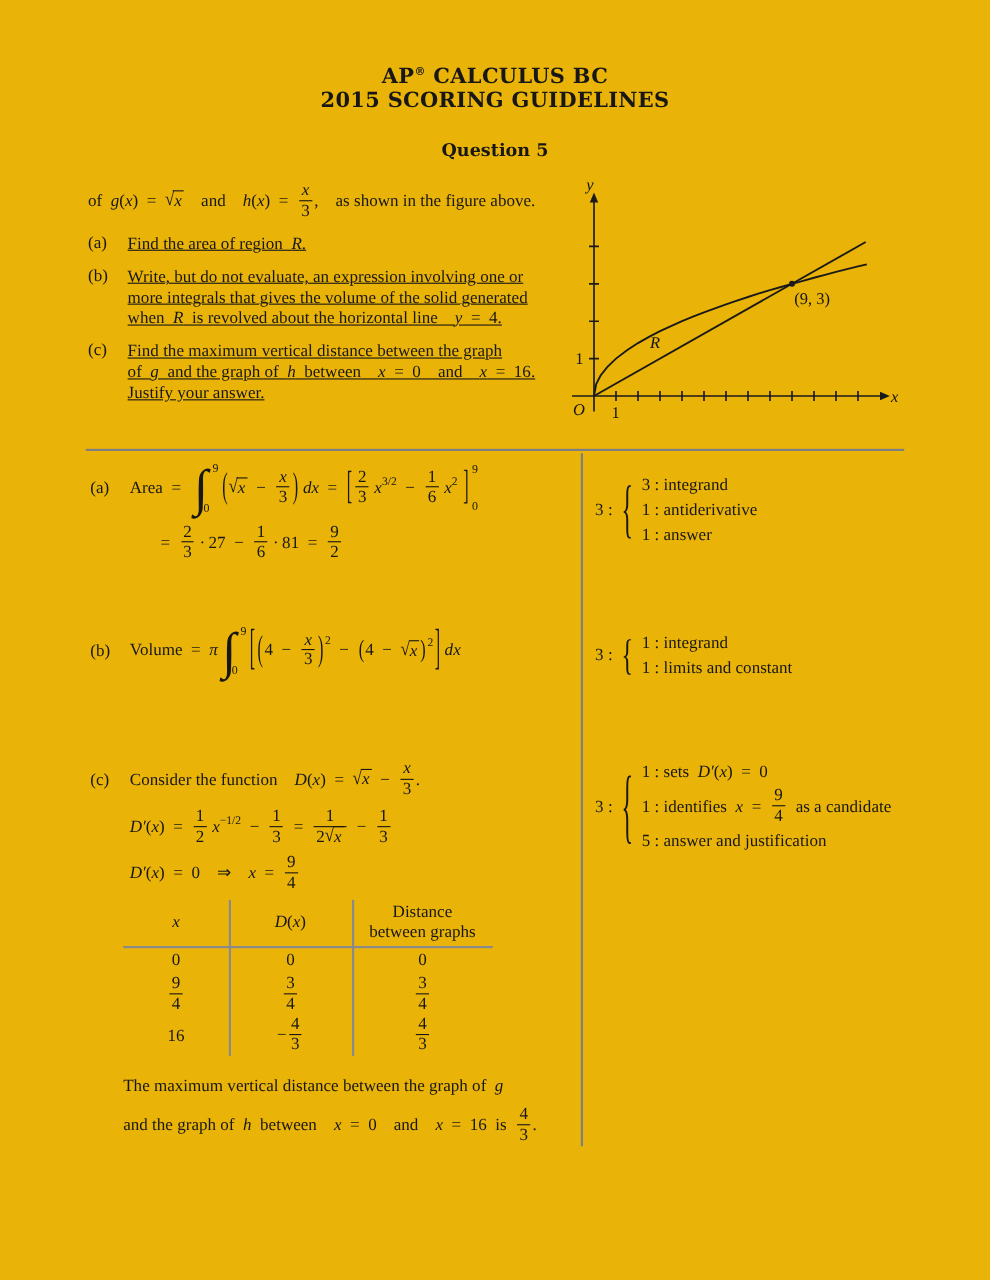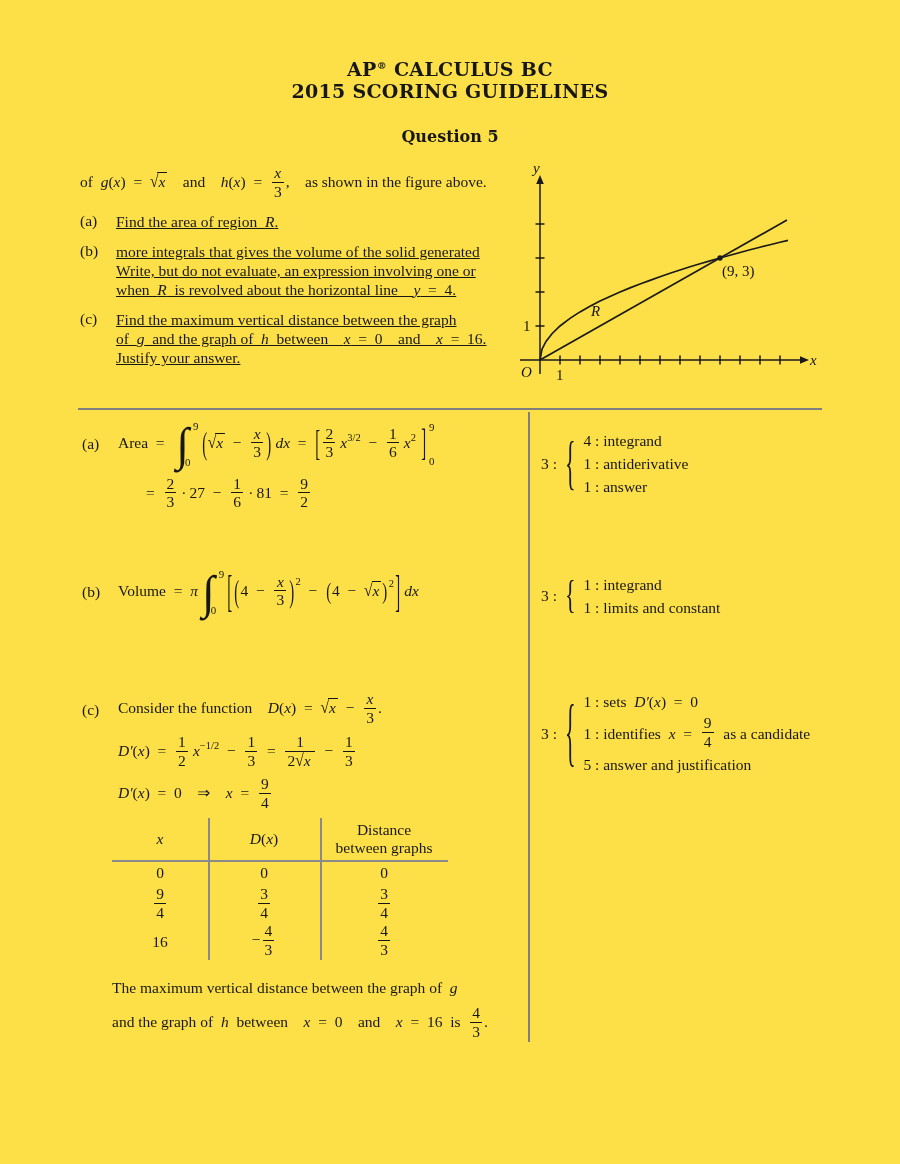--- a/index.html
+++ b/index.html
@@ -1,17 +1,17 @@
 <!DOCTYPE html>
 <html><head>
 <meta charset="utf-8">
 <title>AP Calculus BC 2015 Scoring Guidelines</title>
 <style>
   html,body{margin:0;padding:0;background:#fff;}
-  #page{position:relative;width:900px;height:1164px;background:#fde047;
+  #page{position:relative;width:900px;height:1164px;background:#eab308;
         font-family:"Liberation Serif",serif;font-size:15.5px;color:#171717;overflow:hidden;}
 
   
   .title{position:absolute;top:55px;left:0;width:100%;text-align:center;
          font-family:"DejaVu Serif",serif;font-weight:700;font-size:19px;line-height:22px;letter-spacing:.3px;}
   .title .reg{font-size:10px;}
   .question{position:absolute;top:127px;left:0;width:100%;text-align:center;
             font-family:"DejaVu Serif",serif;font-weight:700;font-size:16px;}
 
   
@@ -103,22 +103,22 @@
     <div class="pline">of <span class="mi">g</span>(<span class="mi">x</span>) = <span class="sqrt"><span class="rad">√</span><span class="vinc"><span class="mi">x</span></span></span>  and  <span class="mi">h</span>(<span class="mi">x</span>) = <span class="frac"><span class="num"><span class="mi">x</span></span><span class="den">3</span></span>,  as shown in the figure above.</div>
     <div class="pitem">
       <span class="plab">(a)</span>
       <div class="ptext">
           <div class="mline">Find the area of region <span class="mi">R</span>.</div>
         </div>
     </div>
     <div class="pitem">
       <span class="plab">(b)</span>
       <div class="ptext">
+          <div class="mline">Write, but do not evaluate, an expression involving one or</div>
           <div class="mline">more integrals that gives the volume of the solid generated</div>
-          <div class="mline">Write, but do not evaluate, an expression involving one or</div>
           <div class="mline">when <span class="mi">R</span> is revolved about the horizontal line  <span class="mi">y</span> = 4.</div>
         </div>
     </div>
     <div class="pitem">
       <span class="plab">(c)</span>
       <div class="ptext">
           <div class="mline">Find the maximum vertical distance between the graph</div>
           <div class="mline">of <span class="mi">g</span> and the graph of <span class="mi">h</span> between  <span class="mi">x</span> = 0  and  <span class="mi">x</span> = 16.</div>
           <div class="mline">Justify your answer.</div>
         </div>
@@ -182,21 +182,21 @@
             </span>
           </span></div>
     </div>
     <div class="smath l2">= <span class="frac"><span class="num">2</span><span class="den">3</span></span> · 27 − <span class="frac"><span class="num">1</span><span class="den">6</span></span> · 81 = <span class="frac"><span class="num">9</span><span class="den">2</span></span></div>
   </section>
 
   <aside class="score score-a">
     <span class="pts">3 :</span>
     <span class="brace">{</span>
     <div class="sitems">
-        <div class="mline">4 : integrand</div>
+        <div class="mline">3 : integrand</div>
         <div class="mline">1 : antiderivative</div>
         <div class="mline">1 : answer</div>
       </div>
   </aside>
 
   <section class="sol sol-b">
     <div class="srow">
       <span class="plab">(b)</span>
       <div class="smath">Volume = <span class="mi">π</span><span class="int">
             <span class="isgn">∫</span>

